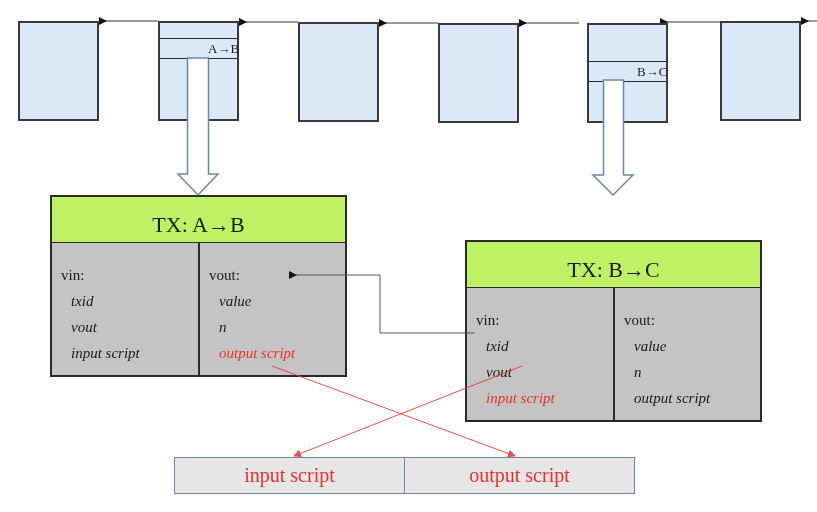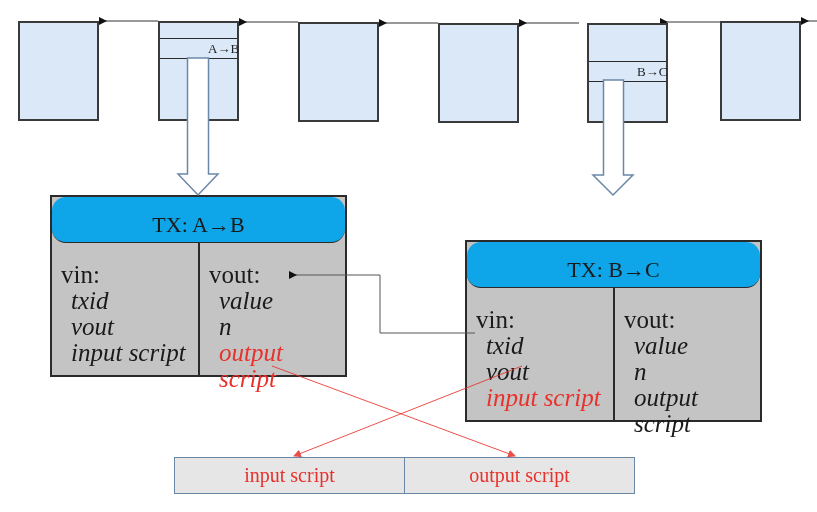--- a/index.html
+++ b/index.html
@@ -2,22 +2,22 @@
 <html><head>
 <meta charset="utf-8">
 <style>
   html, body { margin: 0; padding: 0; background: #ffffff; }
   body { width: 817px; height: 512px; position: relative; overflow: hidden; font-family: "Liberation Serif", "DejaVu Serif", serif; }
   .abs { position: absolute; box-sizing: border-box; }
   .block { background: #dae8f7; border: 2px solid #3a3a3a; }
   .block-row { position: absolute; left: 0; right: 0; border-top: 1.5px solid #2a2a2a; }
   .block-label { position: absolute; left: 0; right: 0; text-align: right; font-size: 13px; color: #222; line-height: 19px; padding-left: 48px; }
   .tx { background: #c4c4c4; border: 2px solid #2a2a2a; }
-  .tx-header { position: absolute; left: 0; right: 0; top: 0; height: 45px; background: #0ea5e9; border-bottom: 1.5px solid #2a2a2a; text-align: center; font-size: 22px; line-height: 56px; color: #1a1a1a; border-radius: 14px; }
-  .tx-col { position: absolute; top: 45px; bottom: 0; padding: 20px 0 0 9px; font-size: 25px; line-height: 26px; color: #1a1a1a; box-sizing: border-box; }
+  .tx-header { position: absolute; left: 0; right: 0; top: 0; height: 45px; background: #bef264; border-bottom: 1.5px solid #2a2a2a; text-align: center; font-size: 22px; line-height: 56px; color: #1a1a1a; }
+  .tx-col { position: absolute; top: 45px; bottom: 0; padding: 20px 0 0 9px; font-size: 15px; line-height: 26px; color: #1a1a1a; box-sizing: border-box; }
   .tx-col .item { padding-left: 10px; font-style: italic; }
   .tx-col .title { padding-left: 0; }
   .red { color: #e8312b; }
   .divider-v { position: absolute; top: 45px; bottom: 0; border-left: 2px solid #2a2a2a; }
   .bar { background: #e6e6e6; border: 1.5px solid #6b87a8; }
   .bar-cell { position: absolute; top: 0; bottom: 0; text-align: center; font-size: 20px; line-height: 34px; color: #e8312b; }
   svg { position: absolute; left: 0; top: 0; }
 </style>
 </head>
 <body>

